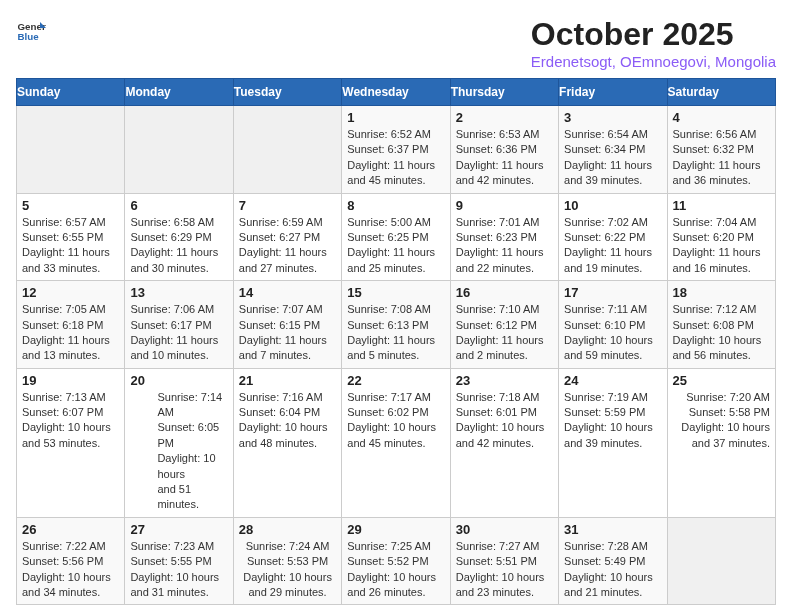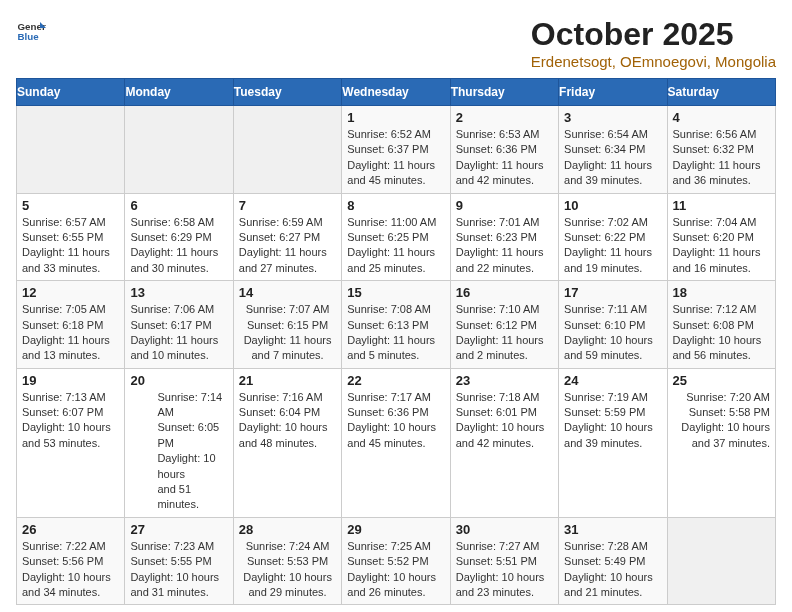--- a/index.html
+++ b/index.html
@@ -28,21 +28,21 @@
     .title-block {
       text-align: left;
     }
     .title-block h1 {
       font-size: 32px;
       font-weight: bold;
       color: #222;
     }
     .title-block p {
       font-size: 15px;
-      color: #a16207;
+      color: #8b5cf6;
     }
     .calendar {
       width: 100%;
       border-collapse: collapse;
       font-size: 11px;
     }
     .calendar thead tr th {
       background-color: #2a6ab5;
       color: #fff;
       padding: 6px 0;
@@ -158,21 +158,21 @@
         </td>
         <td>
           <span class="day-number">7</span>
           <div class="day-info" style="white-space: pre-line;">Sunrise: 6:59 AM
 Sunset: 6:27 PM
 Daylight: 11 hours
 and 27 minutes.</div>
         </td>
         <td>
           <span class="day-number">8</span>
-          <div class="day-info" style="white-space: pre-line;">Sunrise: 11:00 AM
+          <div class="day-info" style="white-space: pre-line;">Sunrise: 5:00 AM
 Sunset: 6:25 PM
 Daylight: 11 hours
 and 25 minutes.</div>
         </td>
         <td>
           <span class="day-number">9</span>
           <div class="day-info" style="white-space: pre-line;">Sunrise: 7:01 AM
 Sunset: 6:23 PM
 Daylight: 11 hours
 and 22 minutes.</div>
@@ -202,21 +202,21 @@
         </td>
         <td>
           <span class="day-number">13</span>
           <div class="day-info" style="white-space: pre-line;">Sunrise: 7:06 AM
 Sunset: 6:17 PM
 Daylight: 11 hours
 and 10 minutes.</div>
         </td>
         <td>
           <span class="day-number">14</span>
-          <div class="day-info" style="white-space: pre-line; text-align: center;">Sunrise: 7:07 AM
+          <div class="day-info" style="white-space: pre-line;">Sunrise: 7:07 AM
 Sunset: 6:15 PM
 Daylight: 11 hours
 and 7 minutes.</div>
         </td>
         <td>
           <span class="day-number">15</span>
           <div class="day-info" style="white-space: pre-line;">Sunrise: 7:08 AM
 Sunset: 6:13 PM
 Daylight: 11 hours
 and 5 minutes.</div>
@@ -261,21 +261,21 @@
         <td>
           <span class="day-number">21</span>
           <div class="day-info" style="white-space: pre-line;">Sunrise: 7:16 AM
 Sunset: 6:04 PM
 Daylight: 10 hours
 and 48 minutes.</div>
         </td>
         <td>
           <span class="day-number">22</span>
           <div class="day-info" style="white-space: pre-line;">Sunrise: 7:17 AM
-Sunset: 6:36 PM
+Sunset: 6:02 PM
 Daylight: 10 hours
 and 45 minutes.</div>
         </td>
         <td>
           <span class="day-number">23</span>
           <div class="day-info" style="white-space: pre-line;">Sunrise: 7:18 AM
 Sunset: 6:01 PM
 Daylight: 10 hours
 and 42 minutes.</div>
         </td>

